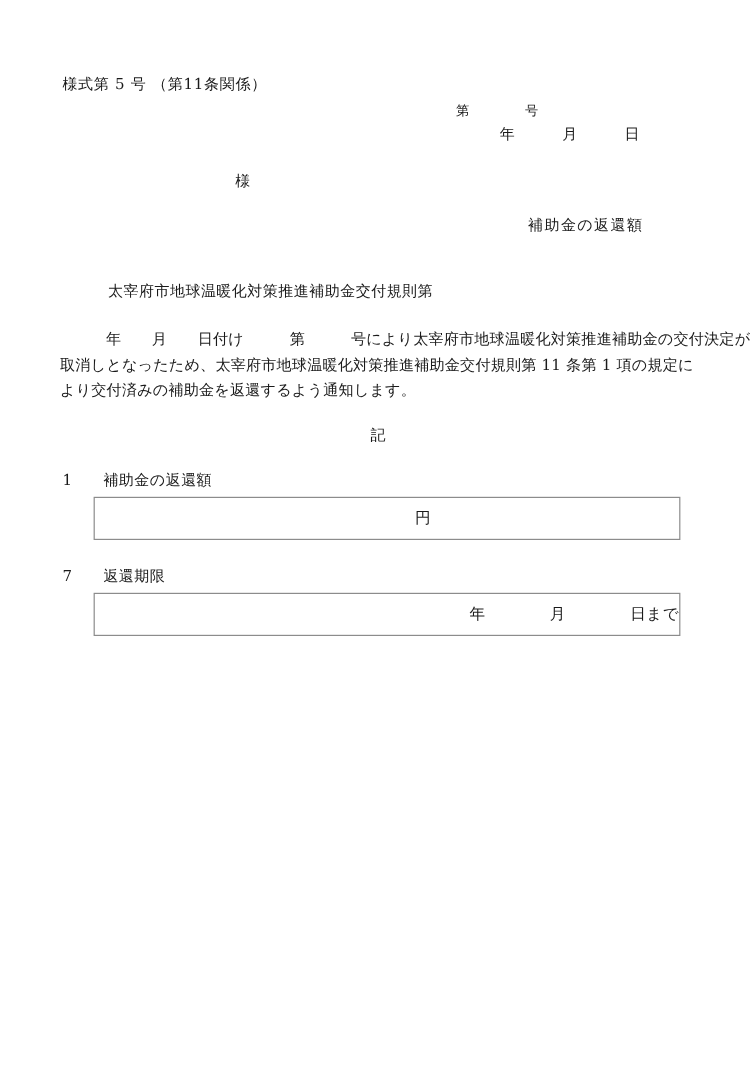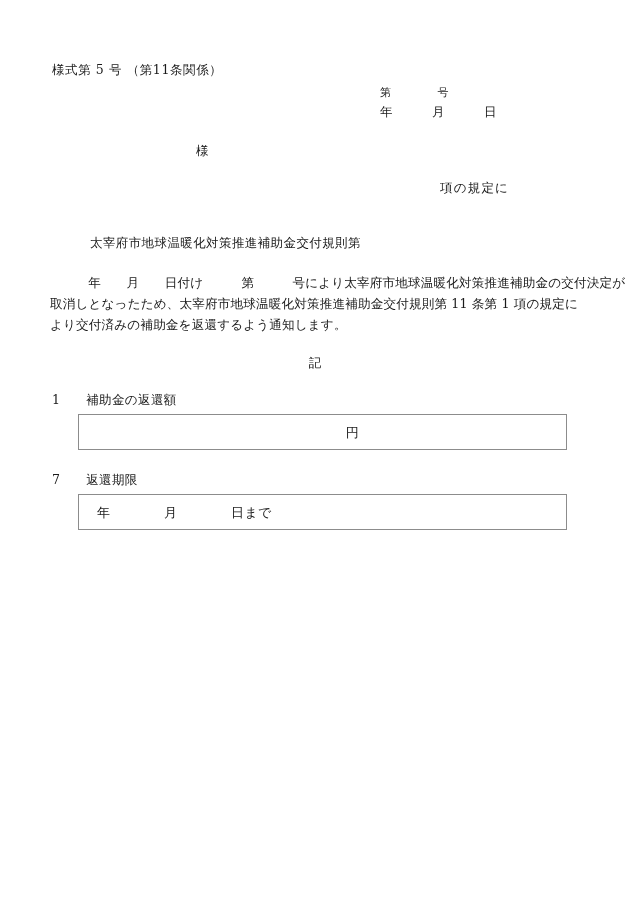--- a/index.html
+++ b/index.html
@@ -37,20 +37,21 @@
     font-size: 11px;
     text-align: left;
     white-space: pre;
     letter-spacing: 0.5px;
   }
   #doc-date {
     left: 380px;
     top: 104px;
     width: 190px;
     font-size: 12.5px;
+    text-align: center;
     white-space: pre;
     letter-spacing: 0.5px;
   }
 
   
   #addressee {
     left: 196px;
     top: 143px;
     font-size: 12.5px;
     white-space: pre;
@@ -121,21 +122,21 @@
   .box-text {
     position: absolute;
     top: 0;
     height: 36px;
     line-height: 36px;
     font-size: 13px;
     white-space: pre;
     letter-spacing: 0.4px;
   }
   #box-amount-text { left: 0; width: 100%; text-align: center; padding-left: 60px; box-sizing: border-box; }
-  #box-deadline-text { left: 0; width: 100%; text-align: left; padding-left: 18px; box-sizing: border-box; }
+  #box-deadline-text { left: 0; width: 100%; text-align: right; padding-left: 18px; box-sizing: border-box; }
 
   
   #footnote {
     left: 50px;
     top: 570px;
     font-size: 12.5px;
     white-space: pre;
     letter-spacing: 0.5px;
   }
 </style>
@@ -145,21 +146,21 @@
 <div id="page" class="abs" style="position:relative;">
 
   <div id="form-number" class="abs">様式第 5 号 （第11条関係）</div>
 
   <div id="doc-number" class="abs">第　　　　号</div>
 
   <div id="doc-date" class="abs">年　　　月　　　日</div>
 
   <div id="addressee" class="abs">様</div>
 
-  <div id="issuer" class="abs">項の規定に</div>
+  <div id="issuer" class="abs">補助金の返還額</div>
 
   <div id="doc-title" class="abs">太宰府市地球温暖化対策推進補助金交付規則第</div>
 
   <div id="body-text" class="abs">
     <span class="bline">　　　年　　月　　日付け　　　第　　　号により太宰府市地球温暖化対策推進補助金の交付決定が</span>
     <span class="bline">取消しとなったため、太宰府市地球温暖化対策推進補助金交付規則第 11 条第 1 項の規定に</span>
     <span class="bline">より交付済みの補助金を返還するよう通知します。</span>
   </div>
 
   <div id="ki-mark" class="abs">記</div>

